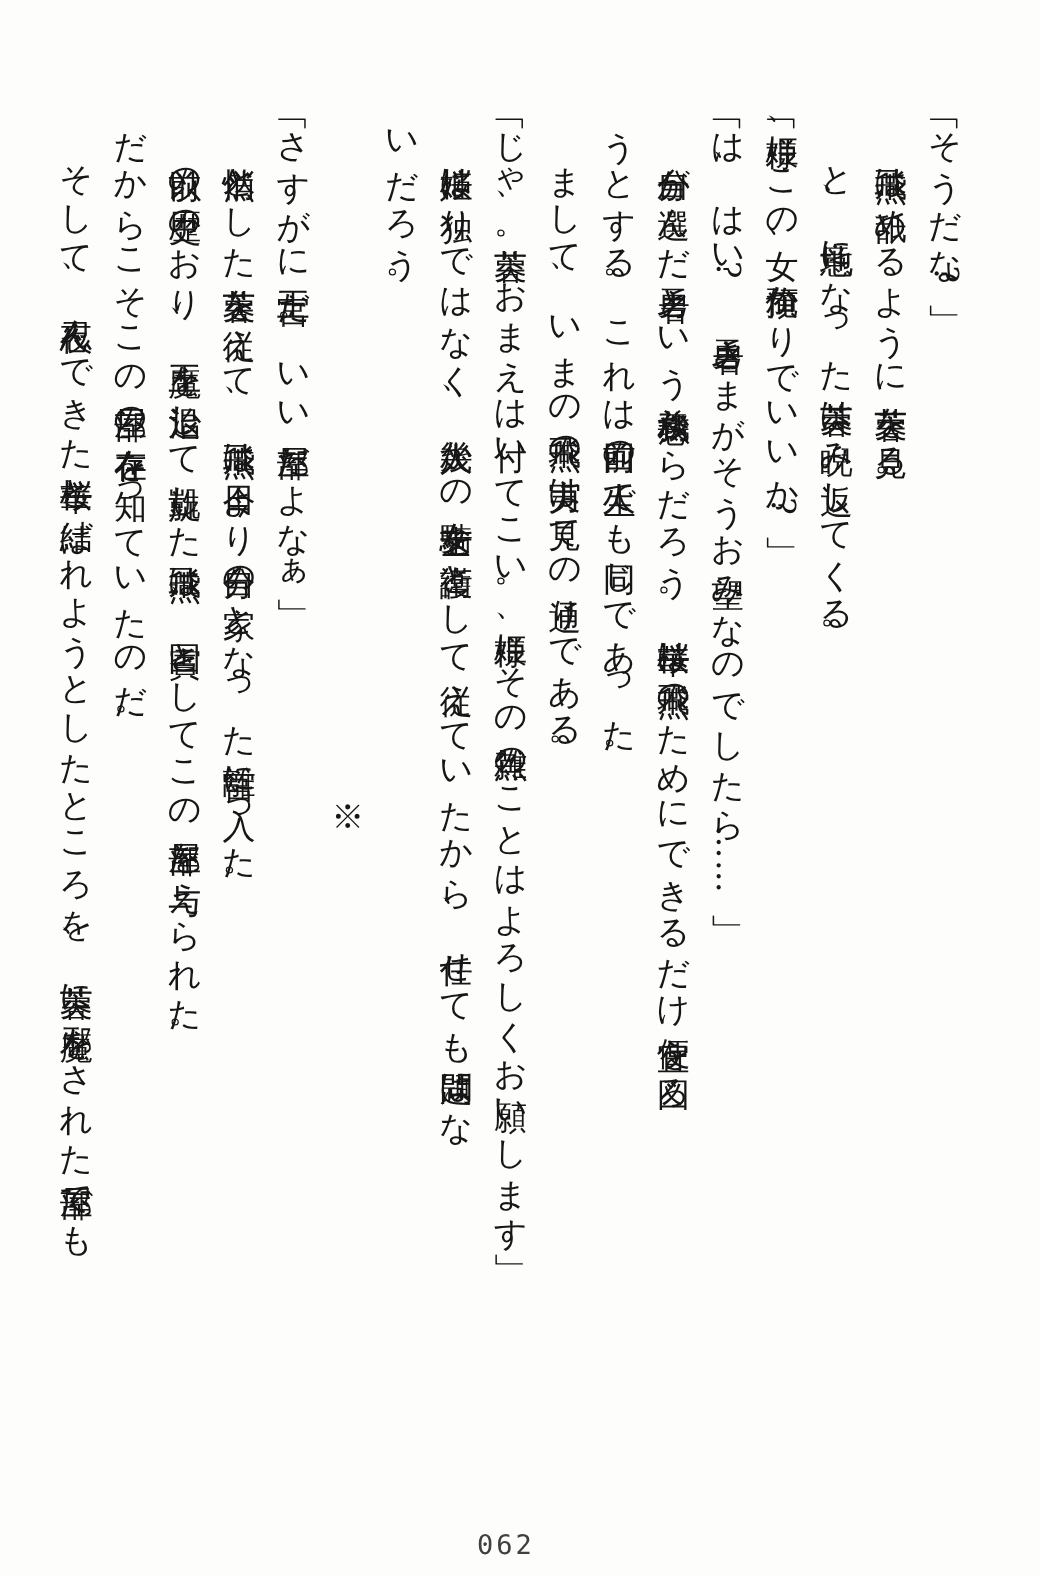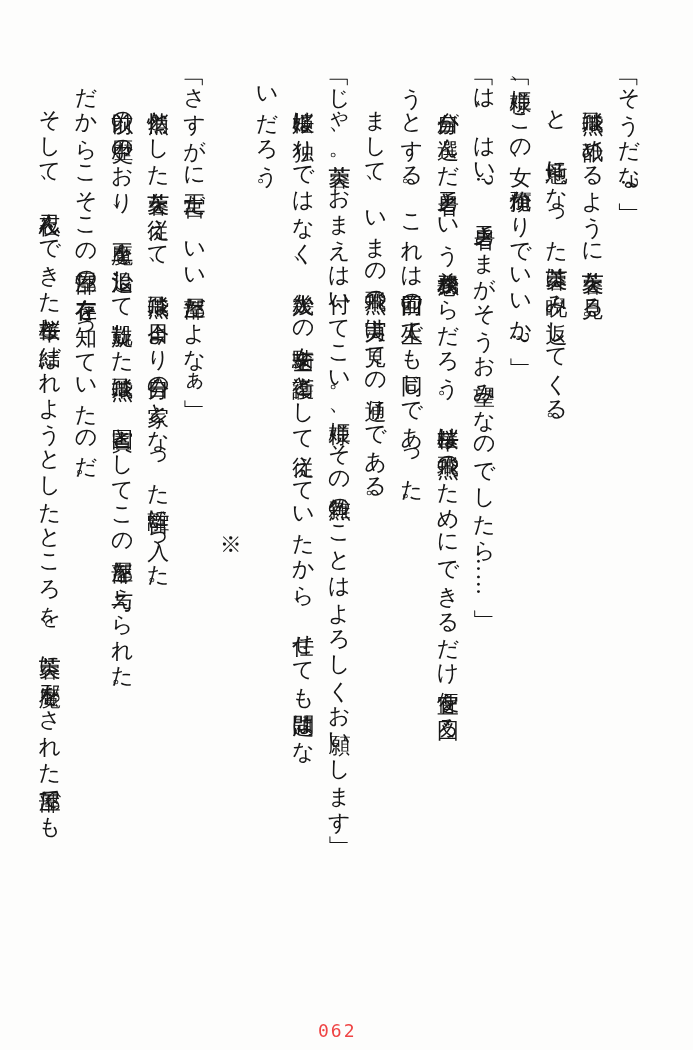--- a/index.html
+++ b/index.html
@@ -40,21 +40,21 @@
     text-align: center;
   }
   #page-number {
     position: absolute;
     top: 1022px;
     left: 318px;
     font-family: "DejaVu Sans Mono", "Liberation Mono", monospace;
     font-size: 18px;
     letter-spacing: 2px;
     line-height: 1;
-    color: #ef4444;
+    color: #404040;
   }
 </style>
 </head>
 <body>
 
 <div id="page">
   <div id="text-area">
       <p class="line">「そうだな?」</p>
       <p class="line indent">飛燕は舐めるように芙蓉を見る。</p>
       <p class="line indent">と、意地になった芙蓉は睨み返してくる。</p>

